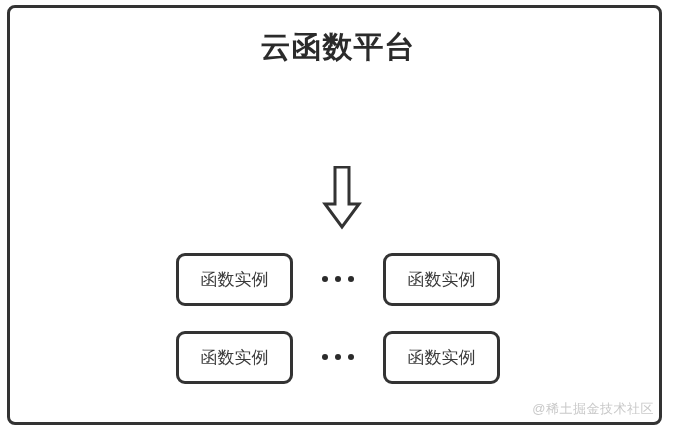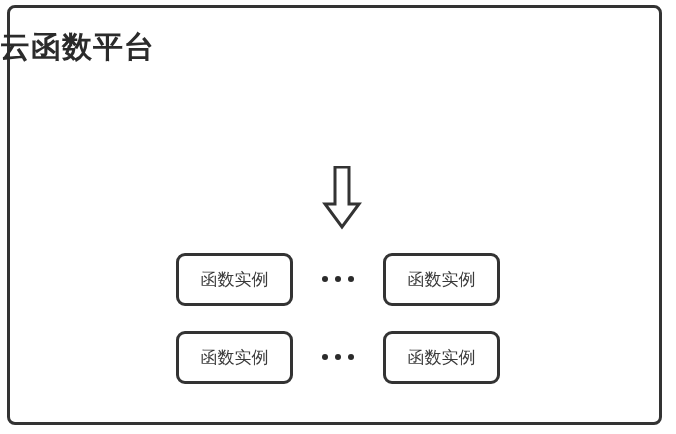--- a/index.html
+++ b/index.html
@@ -32,20 +32,21 @@
     border: 3px solid #333333;
     border-radius: 8px;
     background: #ffffff;
   }
 
   .platform-title {
     position: absolute;
     left: 0;
     top: 28px;
     width: 676px;
+    text-align: center;
     font-size: 30px;
     font-weight: bold;
     color: #2b2b2b;
     letter-spacing: 1px;
     line-height: 38px;
     white-space: nowrap;
   }
 
   
   .cloud-function-node {
@@ -173,14 +174,15 @@
     <div class="ellipsis-gap">
       <span class="ellipsis-dot"></span>
       <span class="ellipsis-dot"></span>
       <span class="ellipsis-dot"></span>
     </div>
     <div class="instance-box">
       <span class="instance-label">函数实例</span>
     </div>
   </div>
 
+  <div class="watermark">@稀土掘金技术社区</div>
 
 </div>
 
 </body></html>

